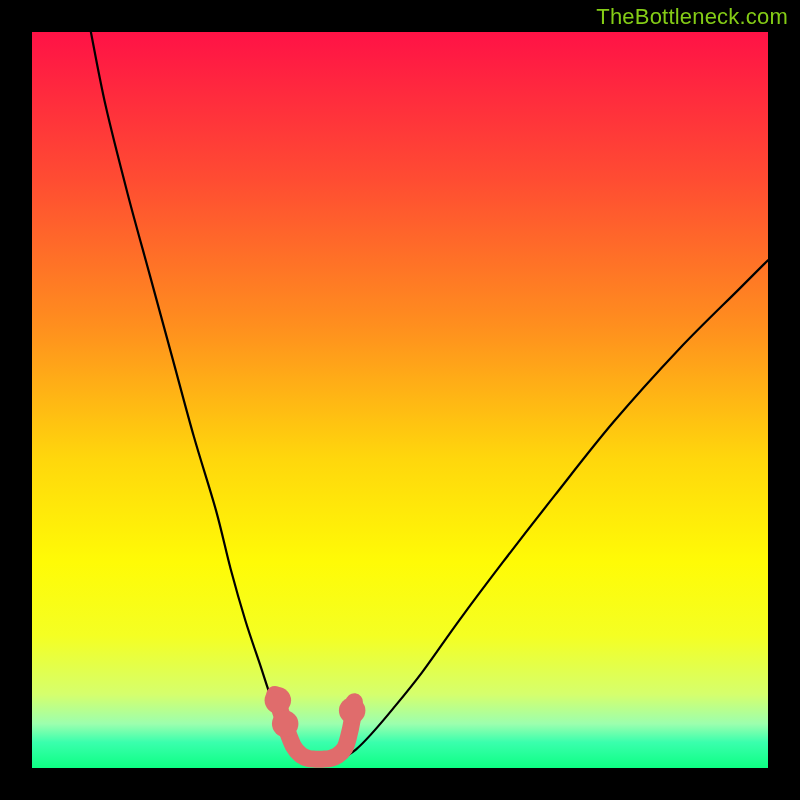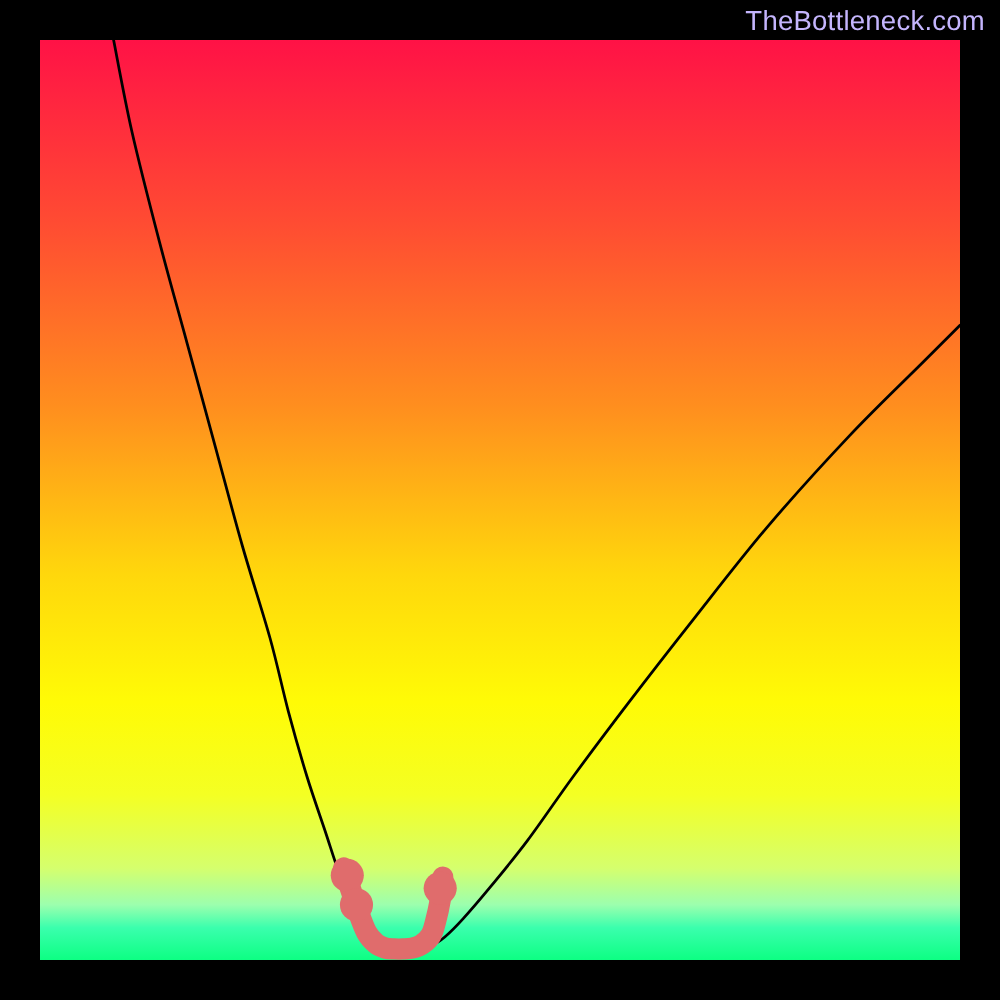--- a/index.html
+++ b/index.html
@@ -29,21 +29,21 @@
     left: 0; top: 0; width: 100%; height: 100%;
   }
   .curve-layer {
     position: absolute;
     left: 0; top: 0; width: 100%; height: 100%;
   }
   .watermark {
     position: absolute;
     top: 4px;
     right: 12px;
-    color: #c4b5fd;
+    color: #84cc16;
     font-size: 22px;
     font-weight: 500;
     letter-spacing: 0.2px;
   }
 </style>
 </head>
 <body>
 
 <div class="frame">
   <div class="plot-area">

